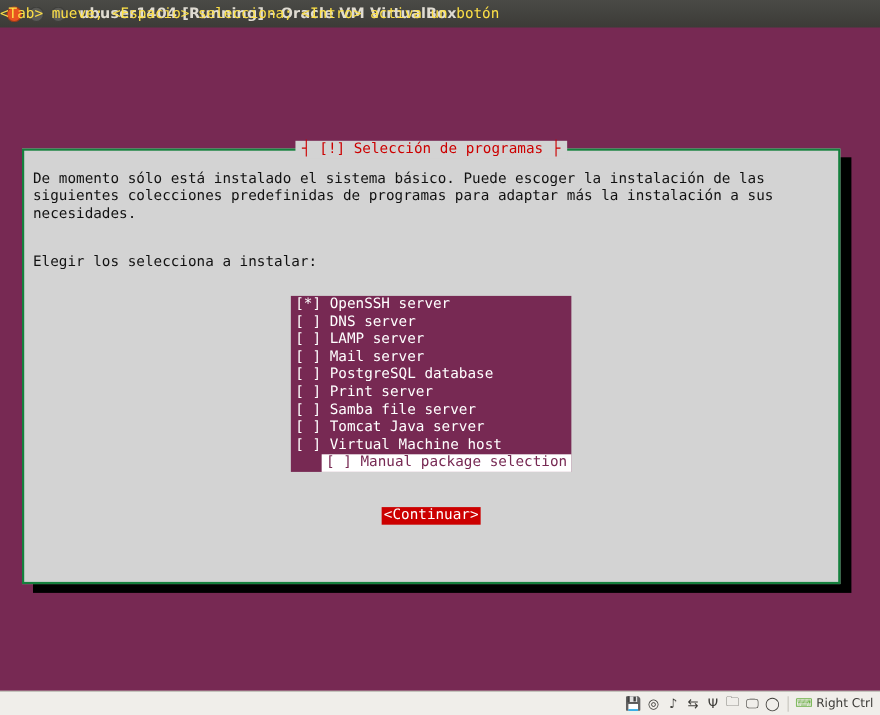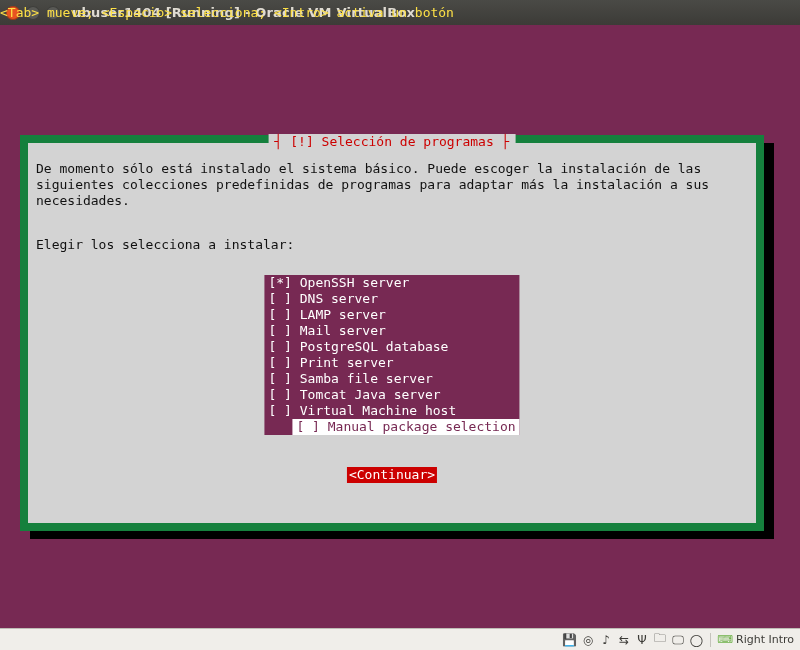--- a/index.html
+++ b/index.html
@@ -55,21 +55,21 @@
       position: absolute;
       top: 118px; left: 30px;
       width: 744px; height: 396px;
       background: #000;
     }
     .di-box {
       position: absolute;
       top: 110px; left: 20px;
       width: 744px; height: 396px;
       background: #d3d3d3;
-      border: 8px solid #15803d;
+      border: 2px solid #15803d;
     }
     .di-title {
       position: absolute;
       top: -9px; left: 50%; transform: translateX(-50%);
       padding: 0 6px;
       color: #cc0000;
       background: #d3d3d3;
       white-space: pre;
     }
     .di-body {
@@ -177,15 +177,15 @@
     <div class="sb-icon">♪</div>
     <div class="sb-icon">⇆</div>
     <div class="sb-icon">Ψ</div>
     <div class="sb-icon">🗀</div>
     <div class="sb-icon">🖵</div>
     <div class="sb-icon">◯</div>
   </div>
   <div class="sep"></div>
   <div class="hostkey">
     <span style="color:#6fb24a">⌨</span>
-    <span>Right Intro</span>
+    <span>Right Ctrl</span>
   </div>
 </div>
 
 </body></html>

